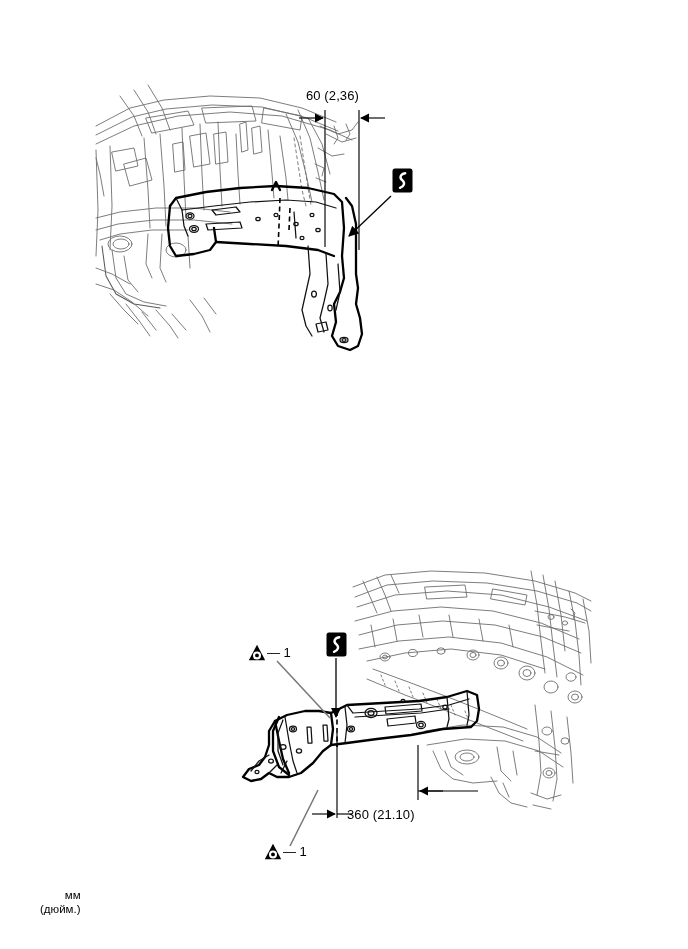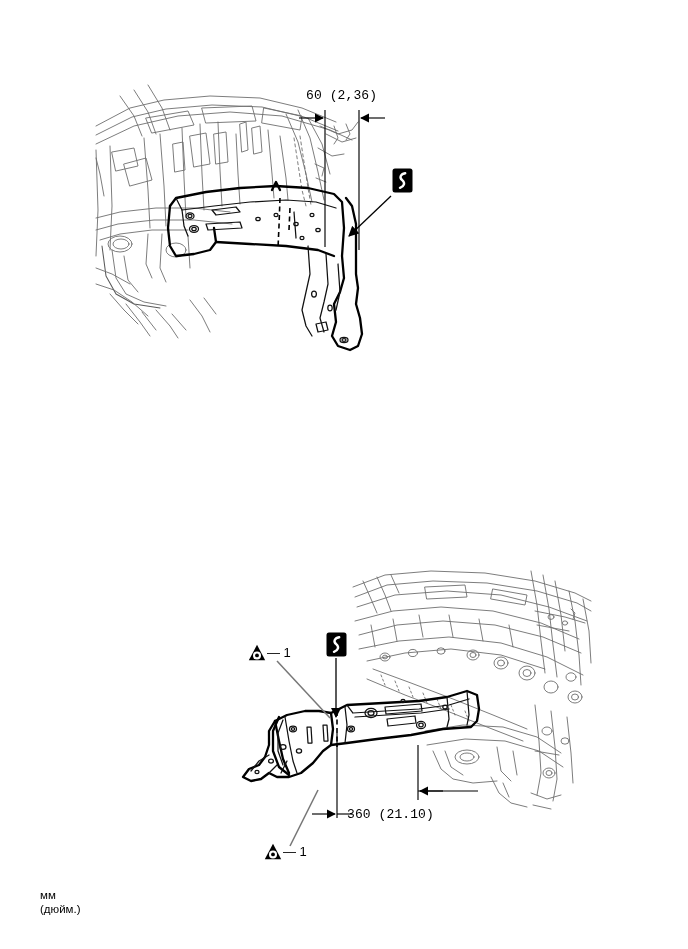--- a/index.html
+++ b/index.html
@@ -98,21 +98,21 @@
     stroke-linecap: butt;
   }
   .leader-line-gray {
     fill: none;
     stroke: #777777;
     stroke-width: 1.5;
     stroke-linecap: butt;
   }
   .dim-text {
     position: absolute;
-    font-family: Liberation Mono, monospace;
+    font-family: Liberation Sans, sans-serif;
     font-size: 13px;
     line-height: 15px;
     color: #000000;
     white-space: nowrap;
     letter-spacing: 0.1px;
   }
   #dim-label-top {
     left: 306px;
     top: 88px;
   }
@@ -122,20 +122,21 @@
   }
   .unit-note {
     position: absolute;
     left: 40px;
     top: 888px;
     font-family: "Liberation Sans", sans-serif;
     font-size: 11.5px;
     line-height: 14px;
     color: #000000;
     white-space: nowrap;
+    text-align: right;
   }
   
   .sealer-symbol {
     position: absolute;
     width: 21px;
     height: 25px;
   }
   #sealer-symbol-top { left: 392px; top: 168px; }
   #sealer-symbol-bottom { left: 326px; top: 632px; }
   .sealer-symbol svg { display: block; width: 100%; height: 100%; }

